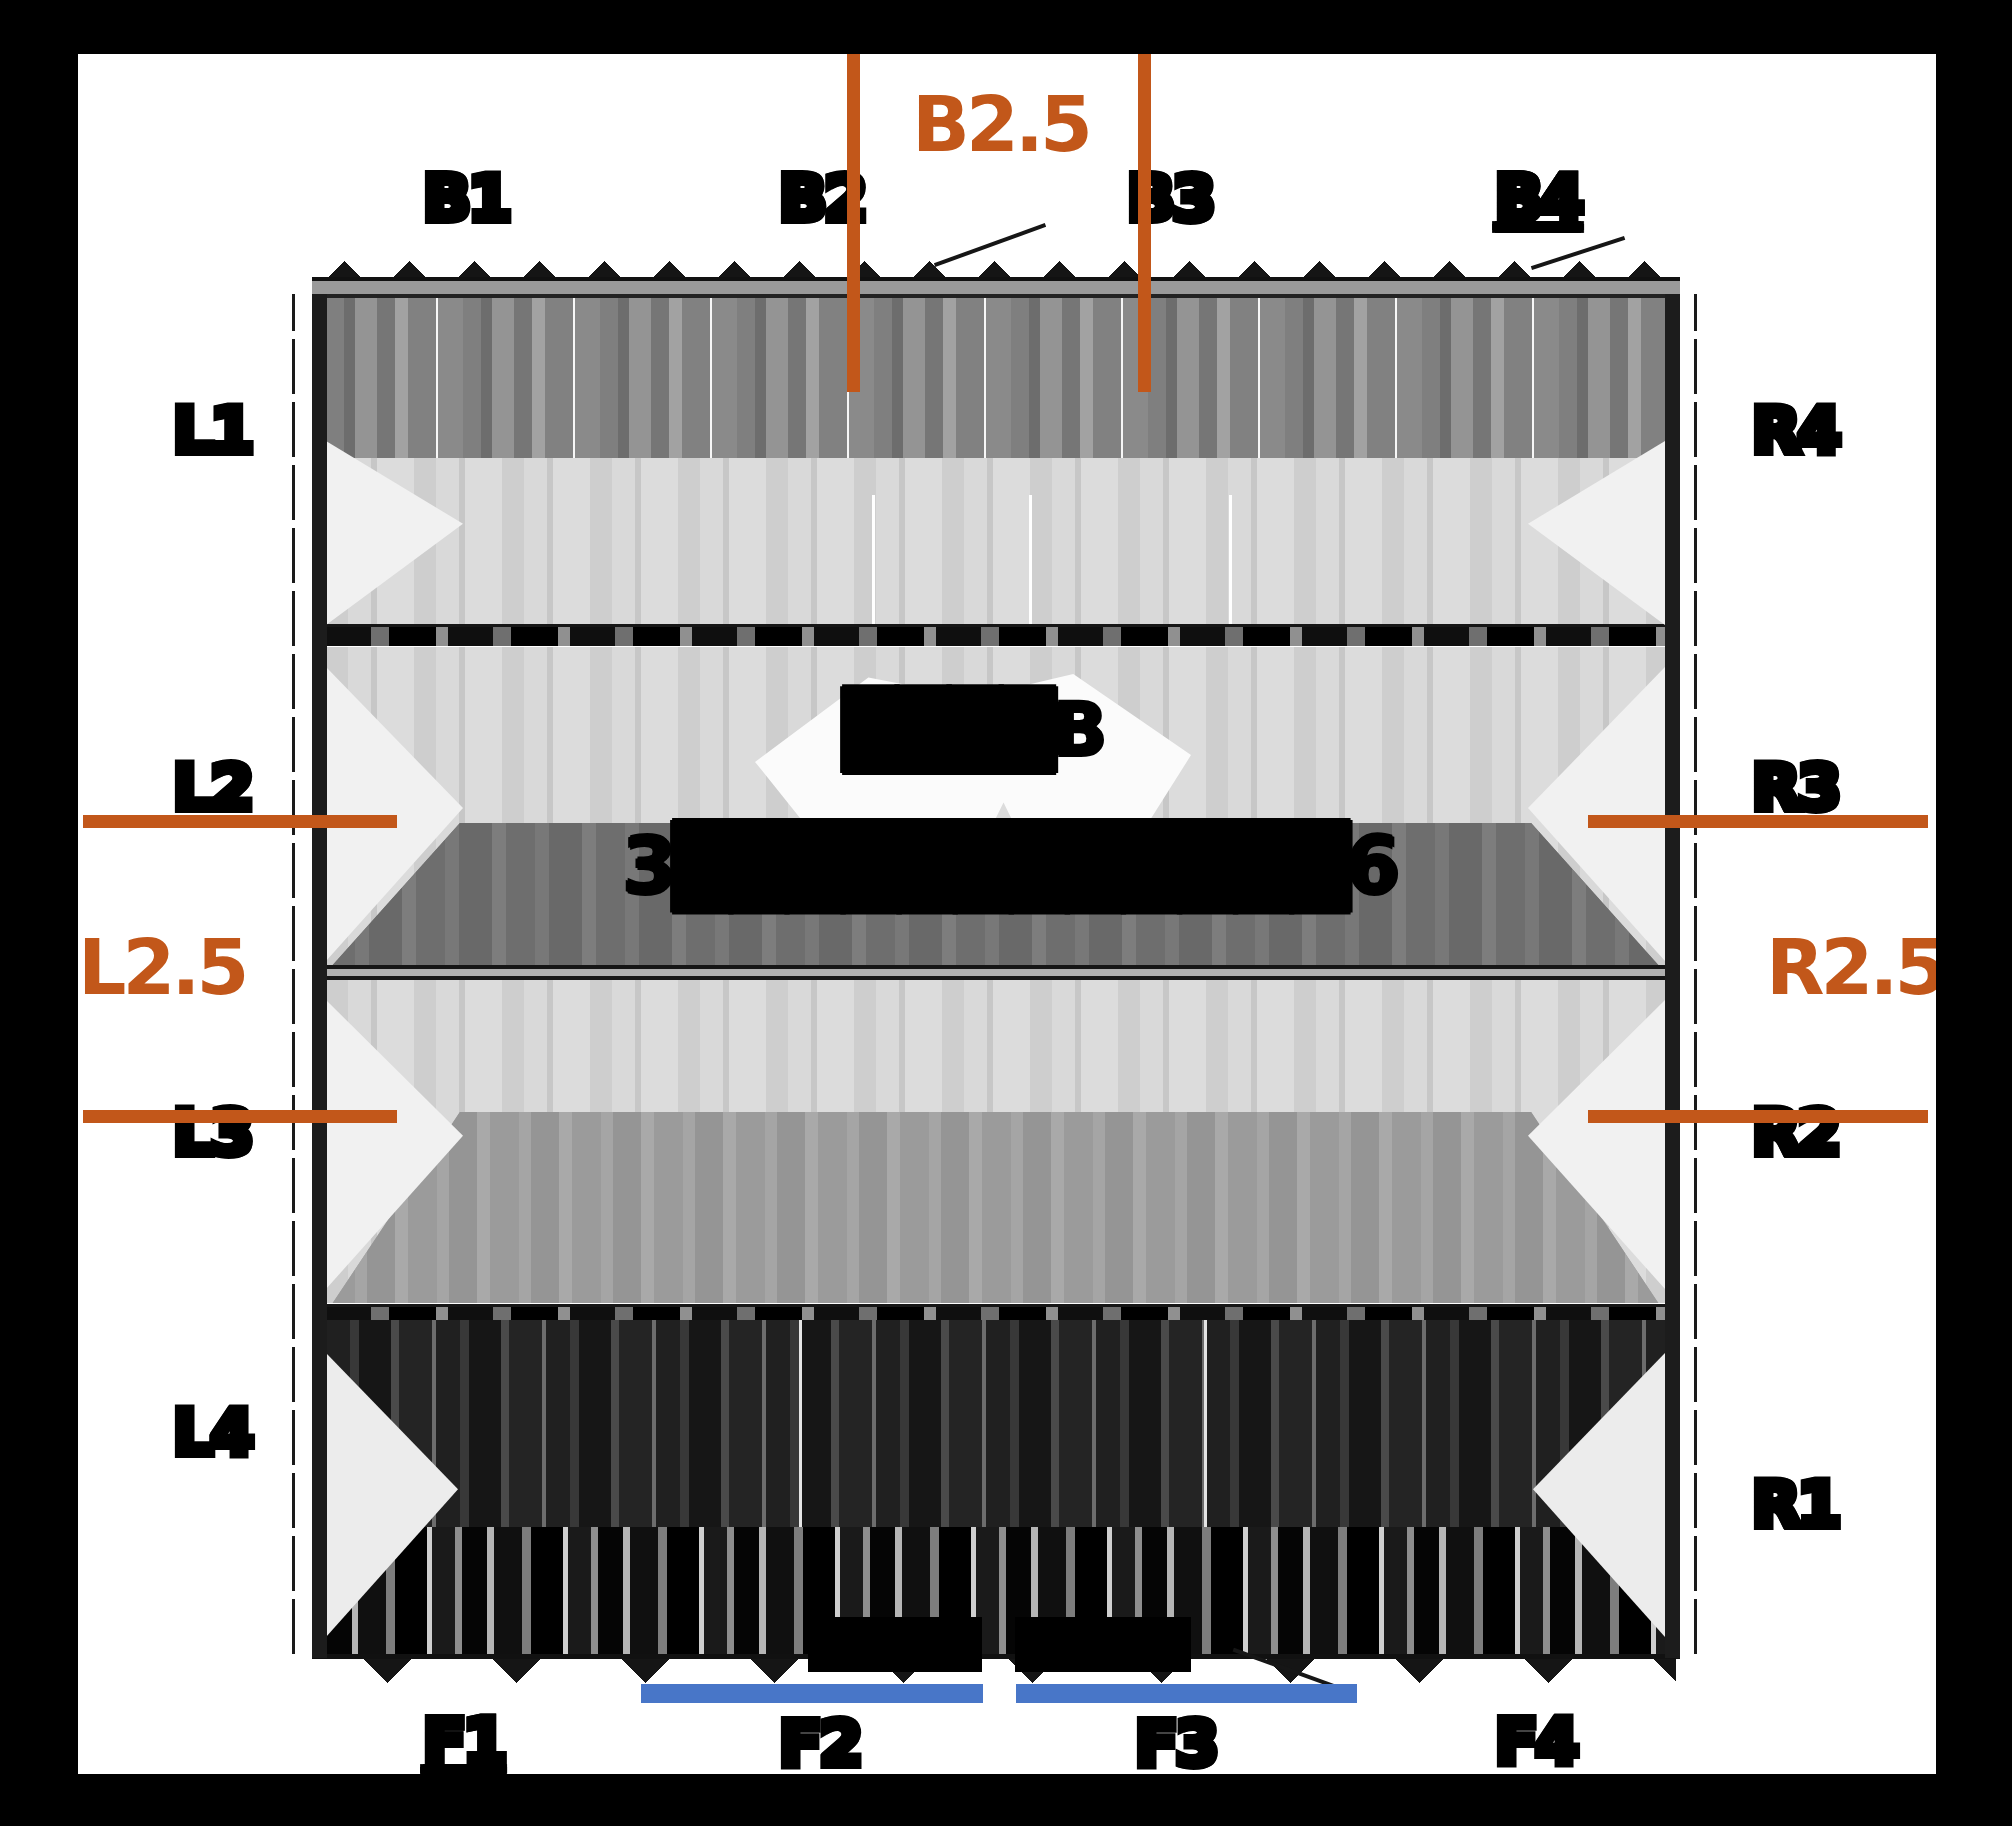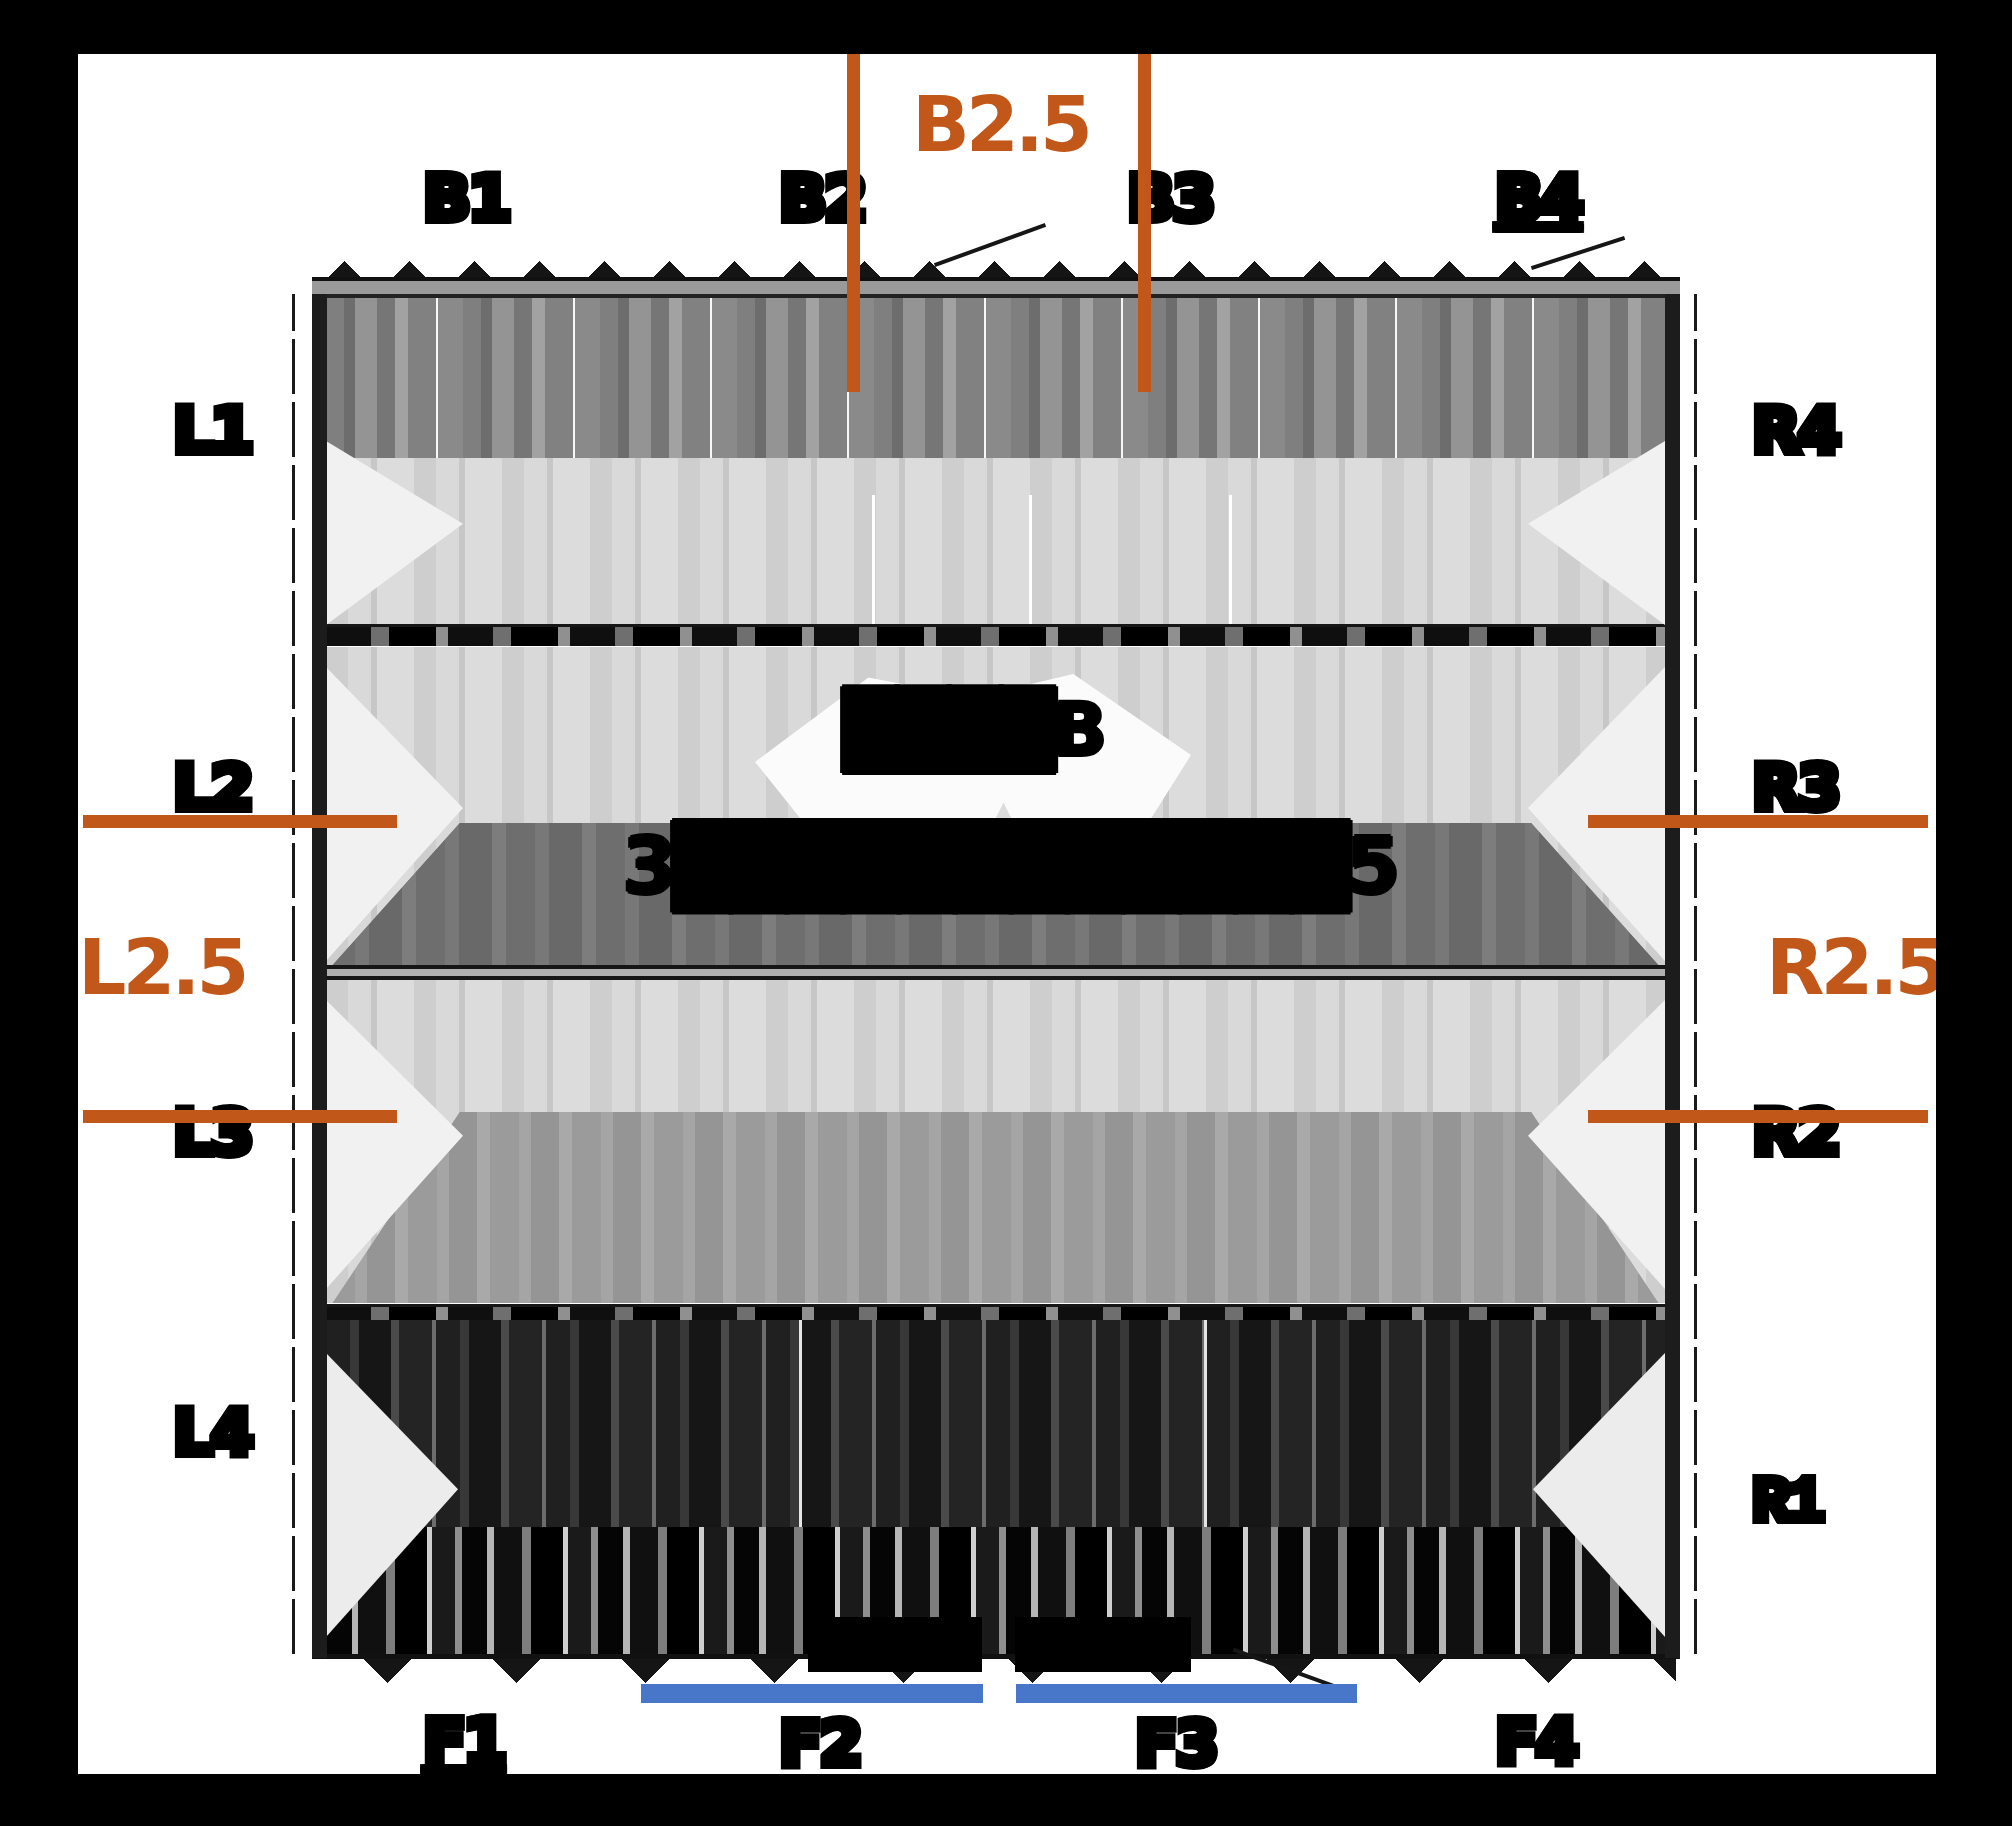--- a/index.html
+++ b/index.html
@@ -90,21 +90,21 @@
 
   <div class="abs charcoal" style="left:326px;top:1320px;width:1339px;height:207px;"></div>
   <div class="abs barcode" style="left:326px;top:1527px;width:1339px;height:127px;"></div>
   <div class="abs wline" style="left:799px;top:1320px;width:2.9px;height:207px;background:#e5e5e5;"></div>
   <div class="abs wline" style="left:1204px;top:1320px;width:2.9px;height:207px;background:#e5e5e5;"></div>
   <div class="abs whitetri" style="left:326px;top:1353px;width:132px;height:284px;clip-path:polygon(0 0,100% 48%,0 100%);background:#ececec;"></div>
   <div class="abs whitetri" style="left:1533px;top:1353px;width:132px;height:284px;clip-path:polygon(100% 0,0 48%,100% 100%);background:#ececec;"></div>
 </div>
 
 <div class="centerline" style="left:755px;top:688px;width:436px;font-size:73px;line-height:84px;">████B</div>
-<div class="centerline" style="left:549px;top:819px;width:921px;font-size:78px;line-height:94px;">3████████████5</div>
+<div class="centerline" style="left:549px;top:819px;width:921px;font-size:78px;line-height:94px;">3████████████6</div>
 
 <div class="oline" style="left:847px;top:54px;width:12.7px;height:338px;"></div>
 <div class="oline" style="left:1138px;top:54px;width:12.7px;height:338px;"></div>
 <div class="oline" style="left:83px;top:815px;width:314px;height:12.7px;"></div>
 <div class="oline" style="left:83px;top:1110px;width:314px;height:12.7px;"></div>
 <div class="oline" style="left:1588px;top:815px;width:340px;height:12.7px;"></div>
 <div class="oline" style="left:1588px;top:1110px;width:340px;height:12.7px;"></div>
 
 <div class="cut" style="left:912px;top:80px;">B2.5</div>
 <div class="cut" style="left:78px;top:923px;">L2.5</div>
@@ -116,21 +116,21 @@
 <div class="lbl" style="left:1495px;top:162px;text-decoration:underline;">B4</div>
 
 <div class="lbl" style="left:173px;top:394px;">L1</div>
 <div class="lbl" style="left:173px;top:751px;">L2</div>
 <div class="lbl" style="left:173px;top:1096px;">L3</div>
 <div class="lbl" style="left:173px;top:1396px;">L4</div>
 
 <div class="lbl" style="left:1752px;top:394px;">R4</div>
 <div class="lbl" style="left:1752px;top:751px;">R3</div>
 <div class="lbl" style="left:1752px;top:1096px;">R2</div>
-<div class="lbl" style="left:1752px;top:1468px;font-family:Liberation Mono, monospace;">R1</div>
+<div class="lbl" style="left:1752px;top:1468px;">R1</div>
 
 <div class="lbl" style="left:423px;top:1705px;text-decoration:underline;">F1</div>
 <div class="lbl" style="left:779px;top:1707px;">F2</div>
 <div class="lbl" style="left:1135px;top:1707px;">F3</div>
 <div class="lbl" style="left:1495px;top:1705px;">F4</div>
 
 <div class="blackbox" style="left:808px;top:1617px;width:174px;height:55px;"></div>
 <div class="blackbox" style="left:1015px;top:1617px;width:176px;height:55px;"></div>
 <div class="bluebar" style="left:641px;top:1684px;width:342px;"></div>
 <div class="bluebar" style="left:1016px;top:1684px;width:341px;"></div>

